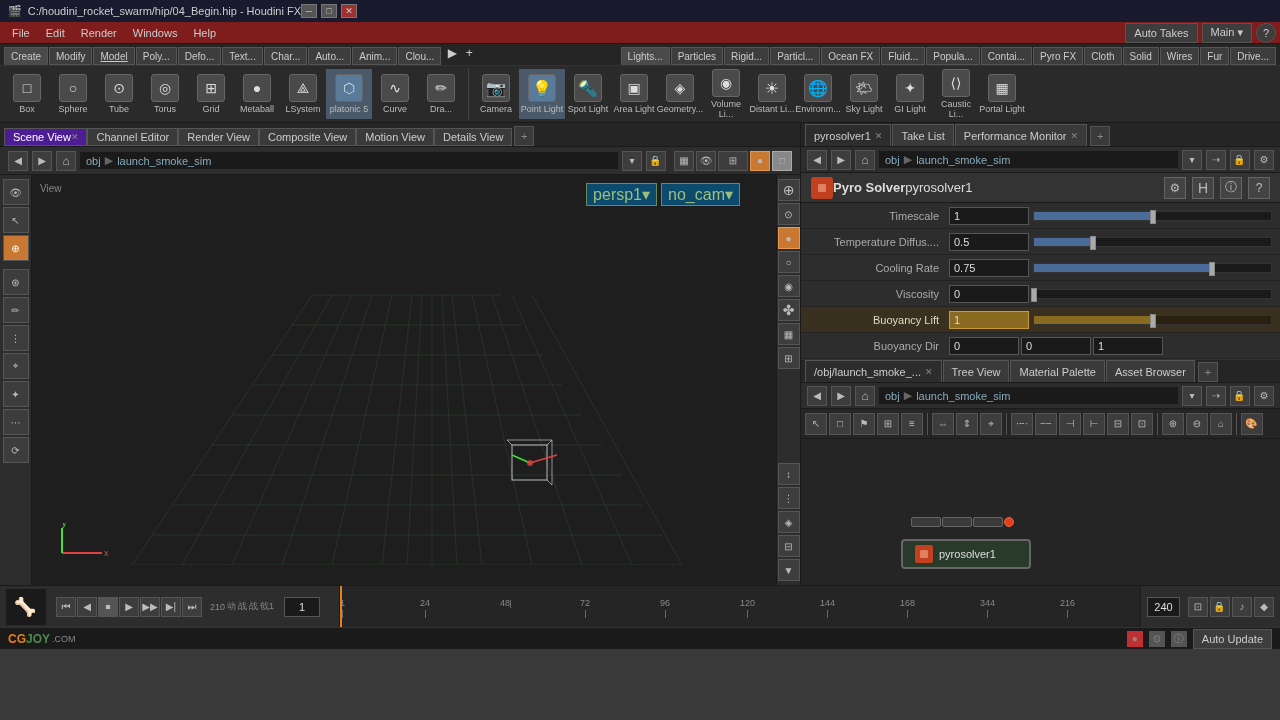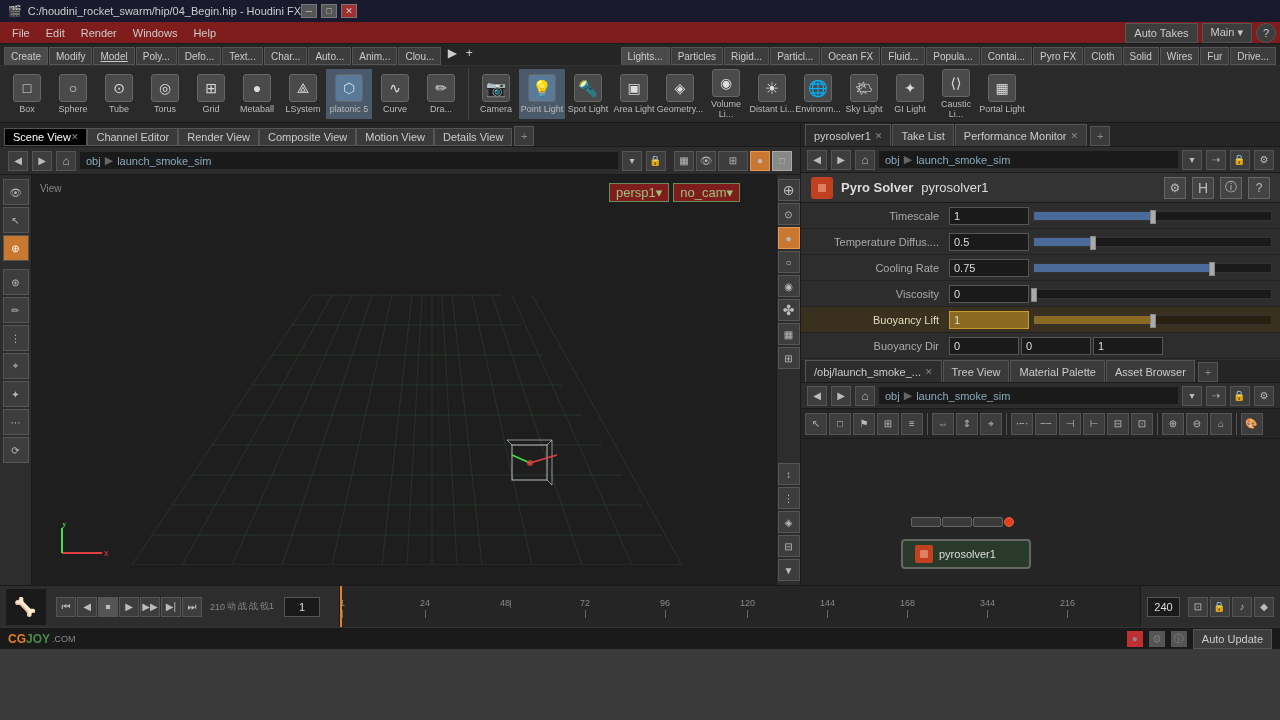--- a/index.html
+++ b/index.html
@@ -18,31 +18,31 @@
     .shelf-tool { display: flex; flex-direction: column; align-items: center; justify-content: center; width: 46px; height: 50px; cursor: pointer; gap: 2px; font-size: 9px; color: #bbb; text-align: center; }
     .shelf-tool-icon { width: 28px; height: 28px; background: #4a4a4a; border: 1px solid #666; border-radius: 3px; display: flex; align-items: center; justify-content: center; font-size: 14px; color: #ddd; }
     .tab-close { font-size: 9px; color: #888; cursor: pointer; }
     .tab-add { background: #3a3a3a; border: 1px solid #555; width: 20px; height: 20px; display: flex; align-items: center; justify-content: center; cursor: pointer; color: #888; margin-left: 2px; }
     
     
     #left-panel { width: 32px; background: #2d2d2d; border-right: 1px solid #1a1a1a; display: flex; flex-direction: column; align-items: center; padding: 4px 2px; gap: 2px; }
     .left-btn { width: 26px; height: 26px; background: #3d3d3d; border: 1px solid #555; display: flex; align-items: center; justify-content: center; cursor: pointer; font-size: 12px; color: #bbb; }
     .left-btn.active { background: #e88; color: #fff; }
     .viewport-tab { background: #3a3a3a; border: 1px solid #555; padding: 1px 8px; font-size: 11px; color: #ccc; cursor: pointer; height: 18px; display: flex; align-items: center; }
-    .viewport-tab.active { background: #000000; color: #fff; justify-content: flex-end; }
+    .viewport-tab.active { background: #4c1d95; color: #fff; justify-content: flex-end; }
     
     #viewport { flex: 1; background: #1e1e1e; position: relative; overflow: hidden; }
     
     
     #grid-svg { position: absolute; bottom: 20px; left: 50px; width: 650px; height: 380px; }
     
     
     .vp-overlay-tl { position: absolute; top: 8px; left: 8px; color: #888; font-size: 10px; }
     .vp-overlay-tr { position: absolute; top: 8px; right: 60px; display: flex; gap: 4px; }
-    .vp-badge { background: #7f1d1d; border: 1px solid #6a8a5a; padding: 1px 6px; font-size: 13px; color: #9dbf7d; }
+    .vp-badge { background: #0c4a6e; border: 1px solid #6a8a5a; padding: 1px 6px; font-size: 16px; color: #9dbf7d; }
     .right-btn { width: 22px; height: 22px; background: #3d3d3d; border: 1px solid #555; display: flex; align-items: center; justify-content: center; cursor: pointer; font-size: 10px; color: #bbb; }
 
     
     #right-panel { width: 480px; background: #2d2d2d; border-left: 1px solid #1a1a1a; display: flex; flex-direction: column; }
     .pyro-tab { background: #3a3a3a; border: 1px solid #555; border-bottom: none; padding: 2px 8px; cursor: pointer; font-size: 11px; color: #ccc; height: 22px; display: flex; align-items: center; gap: 4px; }
     .pyro-tab.active { background: #2d2d2d; }
     .pyro-icon { width: 22px; height: 22px; background: #c04020; border-radius: 3px; display: flex; align-items: center; justify-content: center; font-size: 10px; color: #fff; font-weight: bold; }
     .pyro-title-text { font-size: 13px; color: #ddd; font-weight: bold; }
     .pyro-node-name { font-size: 13px; color: #ddd; }
     .pyro-title-icons { margin-left: auto; display: flex; gap: 6px; }
@@ -418,21 +418,21 @@
           <span style="cursor:pointer; color:#8ab;">obj</span>
           <span class="bc-sep">▶</span>
           <span style="cursor:pointer; color:#8ab;">launch_smoke_sim</span>
         </div>
         <div class="nav-btn">▾</div>
         <div class="nav-btn">⇢</div>
         <div class="nav-btn">🔒</div>
         <div class="nav-btn">⚙</div>
       </div>
 
-      <div style="background:#333; height:30px; display:flex; align-items:center; padding:0 10px; border-bottom:1px solid #1a1a1a; gap:8px;">
+      <div style="background:#333; height:30px; display:flex; align-items:center; padding:0 10px; border-bottom:1px solid #1a1a1a; ">
         <div class="pyro-icon">
           <div style="width:18px; height:18px; background:#c04020; border-radius:2px; display:flex; align-items:center; justify-content:center;">
             <div style="width:8px; height:8px; background:#e08060; border-radius:1px;"></div>
           </div>
         </div>
         <span class="pyro-title-text">Pyro Solver</span>
         <span class="pyro-node-name">pyrosolver1</span>
         <div class="pyro-title-icons">
           <div class="pyro-title-icon-btn">⚙</div>
           <div class="pyro-title-icon-btn" style="font-size:14px;">H</div>

